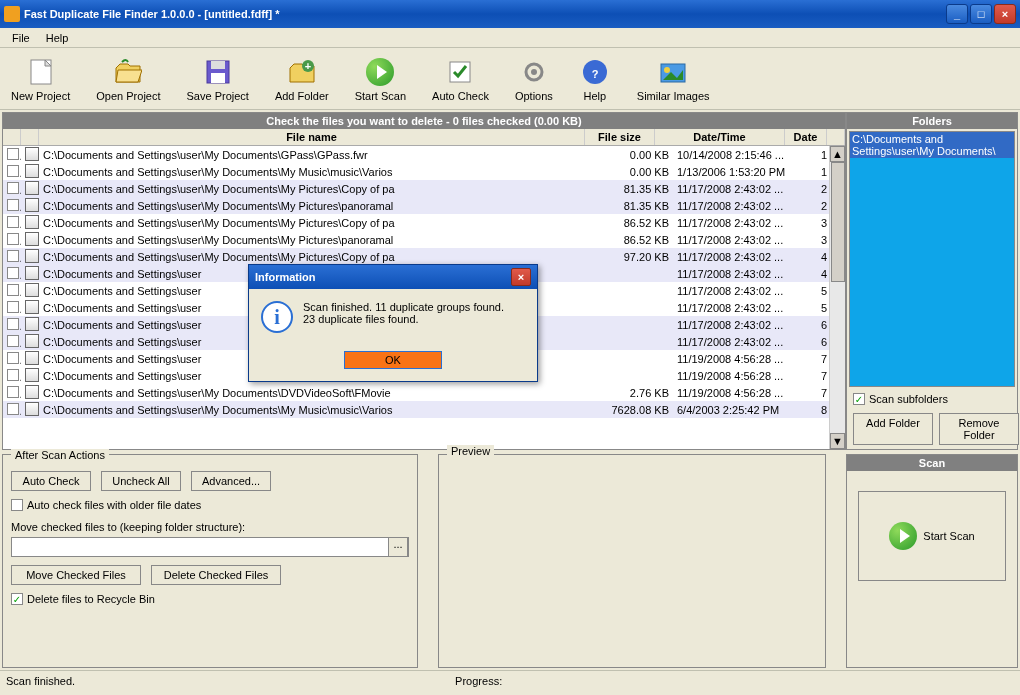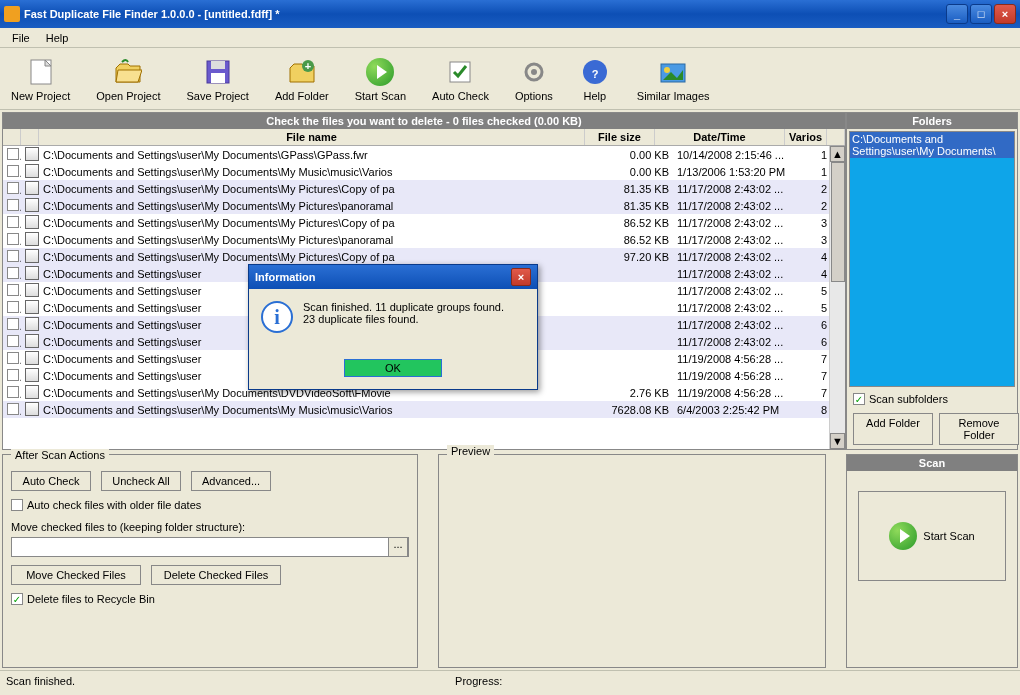--- a/index.html
+++ b/index.html
@@ -77,21 +77,21 @@
 
 .statusbar { height: 20px; border-top: 1px solid #c0c0b0; display: flex; align-items: center; padding: 0 6px; gap: 60px; }
 
 .dialog { position: absolute; left: 248px; top: 264px; width: 290px; background: #ece9d8; border: 1px solid #0a3a8a; box-shadow: 2px 2px 6px rgba(0,0,0,0.4); }
 .dialog .dlg-title { height: 24px; background: linear-gradient(to bottom, #2a6fd4, #0d4fb5); color: white; display: flex; align-items: center; padding: 6px 6px; font-weight: bold; }
 .dialog .dlg-title .spacer { flex: 1; }
 .dialog .dlg-close { width: 20px; height: 18px; background: linear-gradient(to bottom, #e05a4a, #c23a2a); border: 1px solid #8a2a1a; border-radius: 2px; text-align: center; color: white; cursor: pointer; line-height: 16px; }
 .dialog .dlg-body { padding: 12px; display: flex; gap: 10px; align-items: flex-start; }
 .dialog .dlg-icon { width: 32px; height: 32px; border-radius: 16px; background: white; border: 2px solid #2a6fd4; display: flex; align-items: center; justify-content: center; font-family: serif; font-weight: bold; color: #2a6fd4; font-size: 20px; }
 .dialog .dlg-btns { text-align: center; padding: 6px 0 12px; }
-.dialog .dlg-btn { padding: 2px 40px; border: 1px solid #2a6fd4; background: #22c55e; cursor: pointer; margin-top: 8px; }
+.dialog .dlg-btn { padding: 2px 40px; border: 1px solid #2a6fd4; background: #f97316; cursor: pointer; }
 
 .play-icon { width: 28px; height: 28px; border-radius: 14px; background: radial-gradient(circle at 30% 30%, #8fda5a, #2a9a2a); display: flex; align-items: center; justify-content: center; }
 .play-tri { width: 0; height: 0; border-left: 10px solid white; border-top: 7px solid transparent; border-bottom: 7px solid transparent; margin-left: 3px; }
 </style>
 </head>
 <body>
 
 <div class="titlebar">
   <div class="app-icon"></div>
   <div class="title">Fast Duplicate File Finder 1.0.0.0 - [untitled.fdff] *</div>
@@ -196,21 +196,21 @@
 
 <div class="main-area">
   <div class="file-panel">
     <div class="panel-header">Check the files you want to delete - 0 files checked (0.00 KB)</div>
     <div class="col-headers">
       <div class="col-header ch-check"></div>
       <div class="col-header ch-icon"></div>
       <div class="col-header ch-name">File name</div>
       <div class="col-header ch-size">File size</div>
       <div class="col-header ch-date">Date/Time</div>
-      <div class="col-header ch-group">Varios</div>
+      <div class="col-header ch-group">Date</div>
       <div class="col-header ch-scroll"></div>
     </div>
     <div class="file-rows" id="file-rows">
       <div class="file-row g1">
           <div class="cell c-check"><span class="fchk"></span></div>
           <div class="cell c-icon"><span class="ficon"></span></div>
           <div class="cell c-name">C:\Documents and Settings\user\My Documents\GPass\GPass.fwr</div>
           <div class="cell c-size">0.00 KB</div>
           <div class="cell c-date">10/14/2008 2:15:46 ...</div>
           <div class="cell c-group">1</div>

